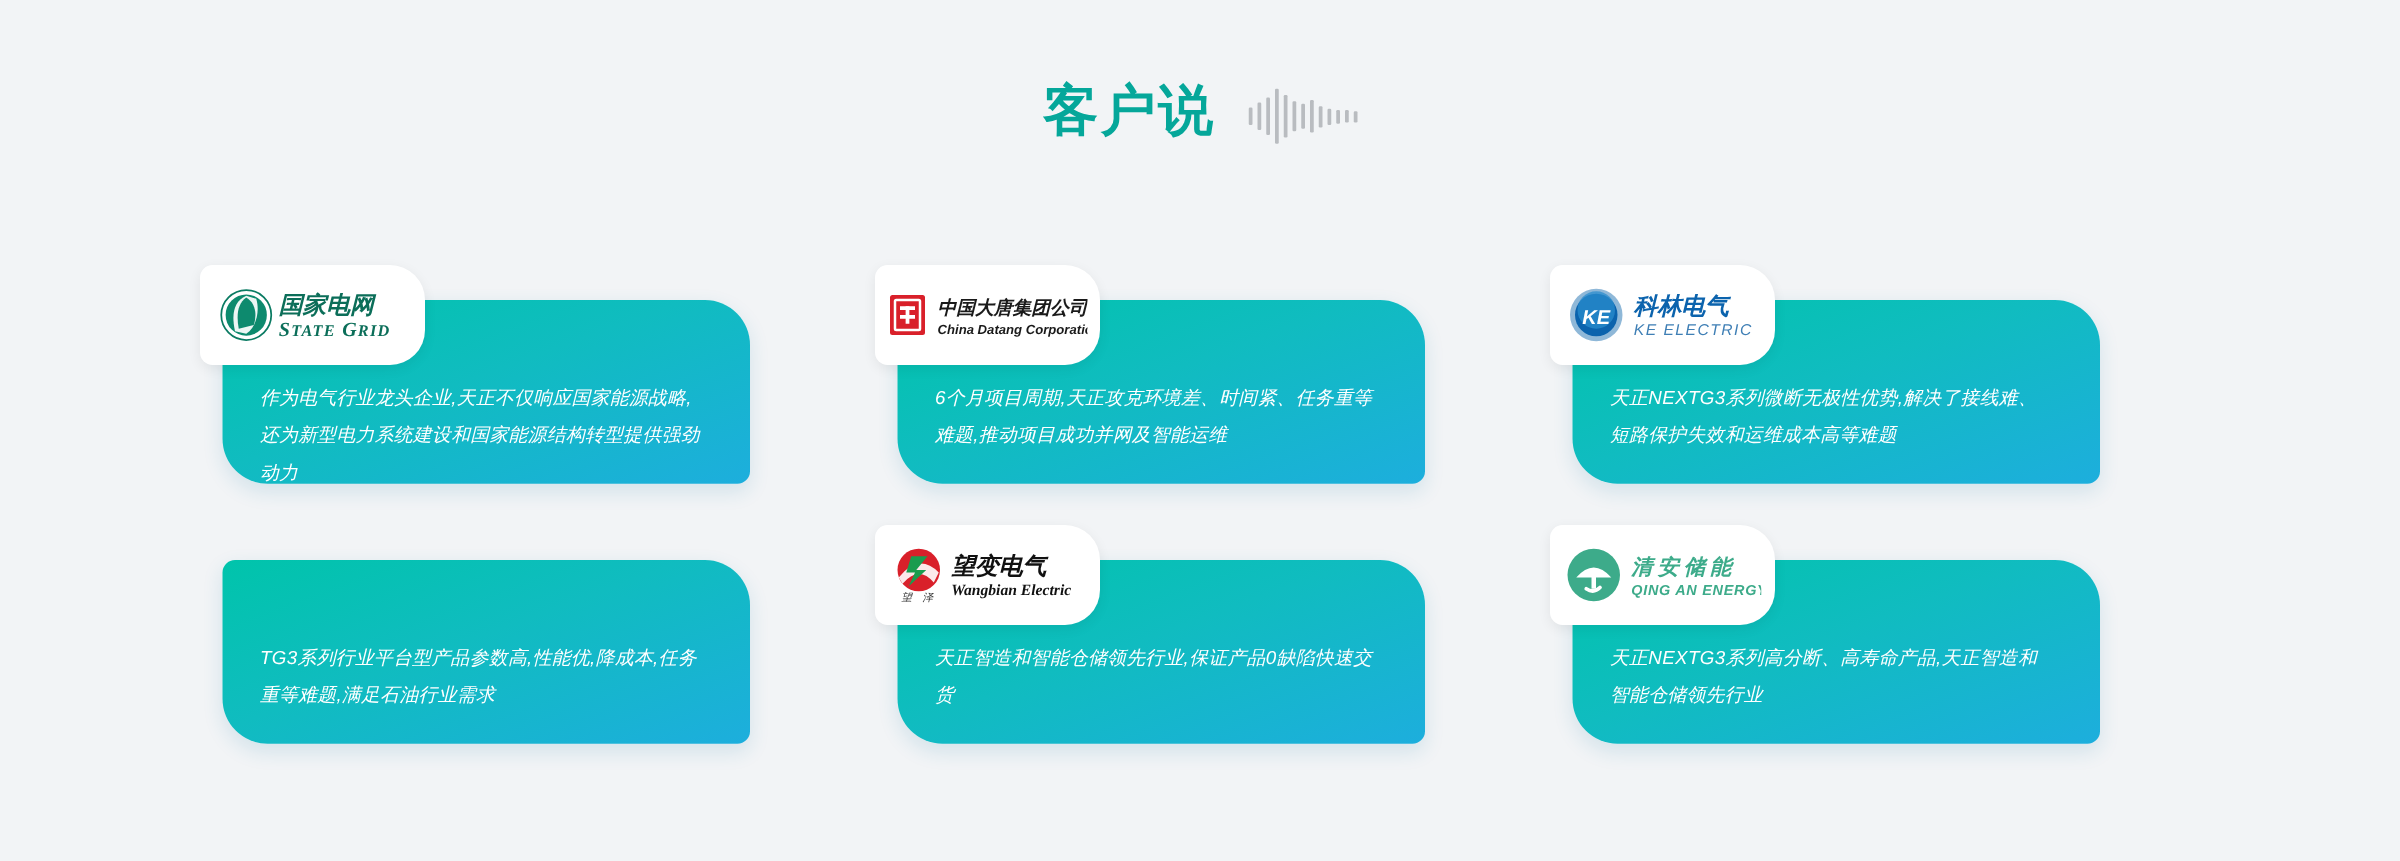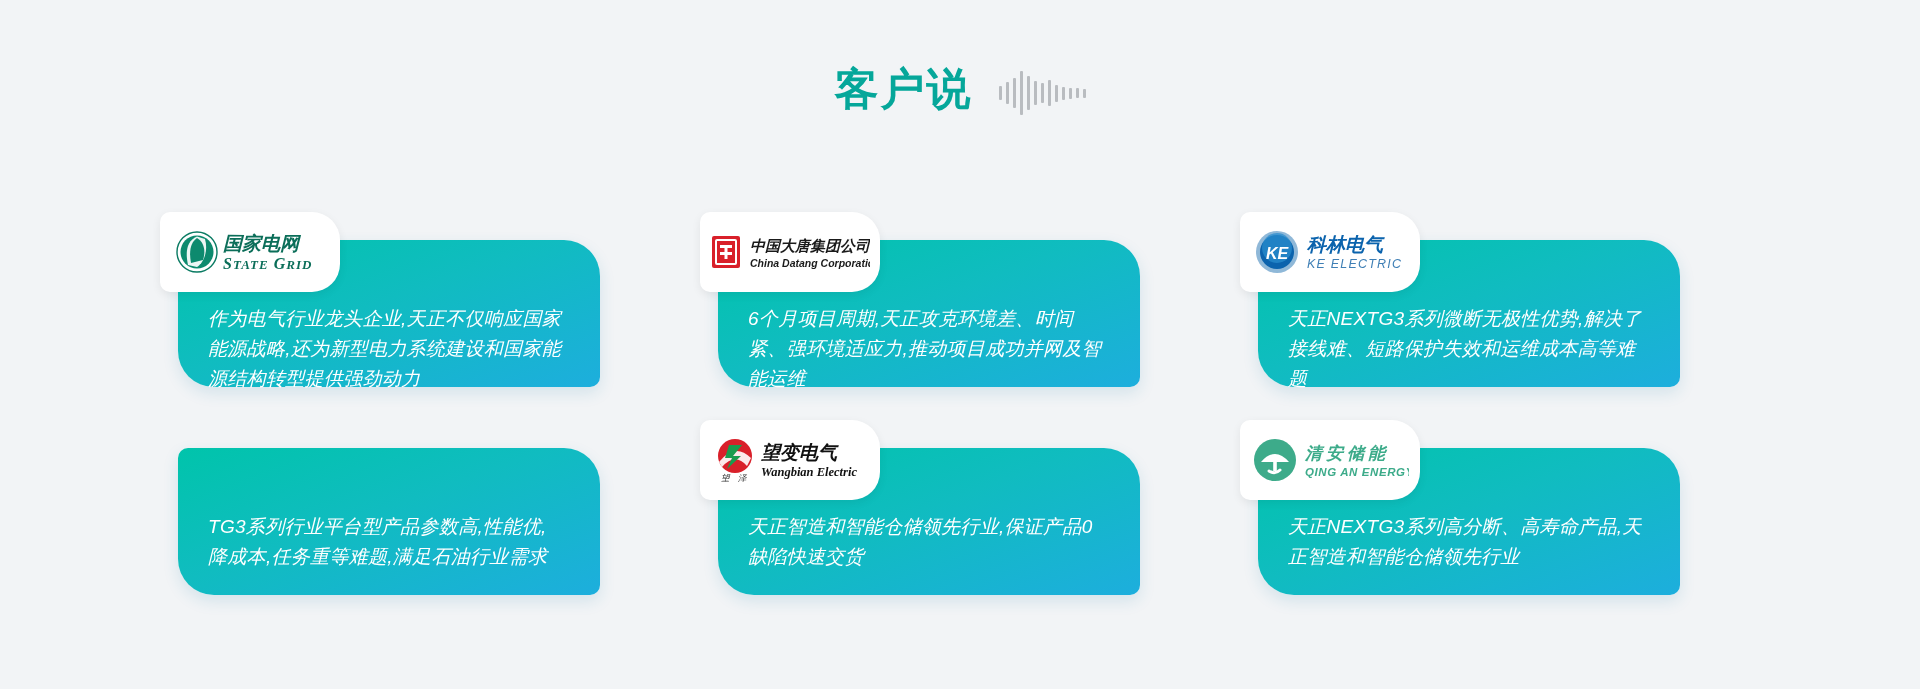--- a/index.html
+++ b/index.html
@@ -87,21 +87,21 @@
     z-index: 3;
     padding: 0 8px;
   }
   .card-logo svg { display: block; }
 
   .card-text {
     position: absolute;
     left: 48px; top: 92px;
     width: 356px;
     color: #ffffff;
-    font-size: 19px;
+    font-size: 15px;
     line-height: 30px;
     font-weight: 500;
     letter-spacing: 0.3px;
     z-index: 2;
   }
 </style>
 </head>
 <body>
 
 <div class="page">
@@ -146,21 +146,21 @@
           <svg width="160" height="44" viewBox="0 0 160 44">
         <rect x="2" y="6" width="28" height="32" rx="2" fill="#d9202a"></rect>
         <rect x="6" y="10" width="20" height="24" rx="1" fill="none" stroke="#ffffff" stroke-width="2"></rect>
         <rect x="10" y="15" width="12" height="3" fill="#ffffff"></rect>
         <rect x="10" y="22" width="12" height="3" fill="#ffffff"></rect>
         <rect x="14.5" y="15" width="3" height="14" fill="#ffffff"></rect>
         <text x="40" y="21" font-family="'Liberation Sans',sans-serif" font-size="15" font-weight="bold" fill="#1a1a1a">中国大唐集团公司</text>
         <text x="40" y="37" font-family="'Liberation Sans',sans-serif" font-size="10.5" font-weight="bold" fill="#1a1a1a">China Datang Corporation</text>
       </svg>
         </div>
-        <div class="card-text">6个月项目周期,天正攻克环境差、时间紧、强环境适应力,推动项目成功并网及智能运维</div>
+        <div class="card-text">6个月项目周期,天正攻克环境差、时间紧、任务重等难题,推动项目成功并网及智能运维</div>
       </div>
       <div class="card">
         <div class="card-body" style="background: linear-gradient(160deg, rgb(0, 196, 171) 0%, rgb(16, 188, 192) 45%, rgb(29, 174, 221) 100%);"></div>
         <div class="card-logo">
           <svg width="155" height="46" viewBox="0 0 155 46">
         <circle cx="24" cy="23" r="21" fill="#8fb8d8"></circle>
         <circle cx="24" cy="23" r="17" fill="#0b63ad"></circle>
         <circle cx="24" cy="19" r="15" fill="#2a8ccd" opacity="0.75"></circle>
         <text x="24" y="30" text-anchor="middle" font-family="'Liberation Sans',sans-serif" font-size="16" font-weight="bold" fill="#ffffff">KE</text>
         <text x="54" y="22" font-family="'Liberation Sans',sans-serif" font-size="19" font-weight="bold" fill="#0b63ad">科林电气</text>

